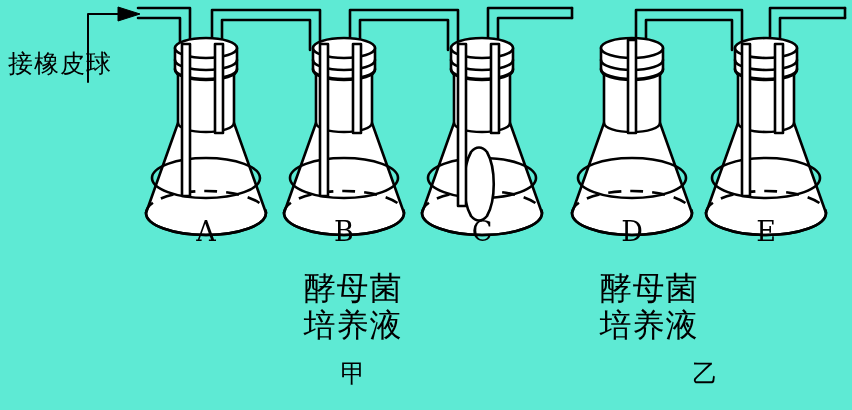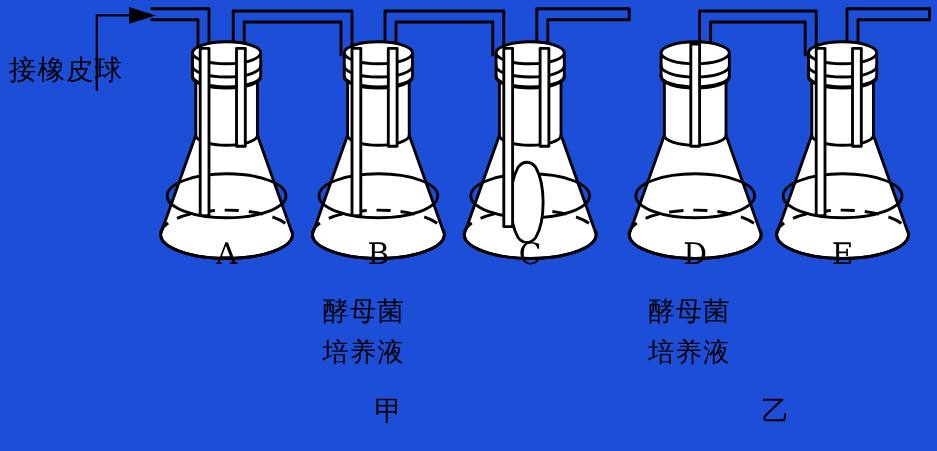--- a/index.html
+++ b/index.html
@@ -8,21 +8,21 @@
     padding: 0;
     background: #ffffff;
   }
   body {
     font-family: "DejaVu Sans", "Liberation Sans", sans-serif;
   }
   #diagram-root {
     position: relative;
     width: 852px;
     height: 410px;
-    background: #1d4ed8;
+    background: #5eead4;
     overflow: hidden;
   }
   #diagram-svg {
     position: absolute;
     left: 0;
     top: 0;
     width: 852px;
     height: 410px;
     display: block;
   }
@@ -64,22 +64,23 @@
     font-family: "DejaVu Sans", "Liberation Sans", sans-serif;
     color: #000000;
     white-space: nowrap;
     line-height: 1.30;
   }
   .label-side {
     font-size: 25px;
     letter-spacing: 1px;
   }
   .label-medium {
-    font-size: 24px;
+    font-size: 32px;
     letter-spacing: 1px;
+    text-align: center;
   }
   .label-group {
     font-size: 25px;
     text-align: center;
   }
   .flask-letter {
     position: absolute;
     font-family: "DejaVu Serif", "Liberation Serif", serif;
     font-size: 27px;
     color: #000000;

